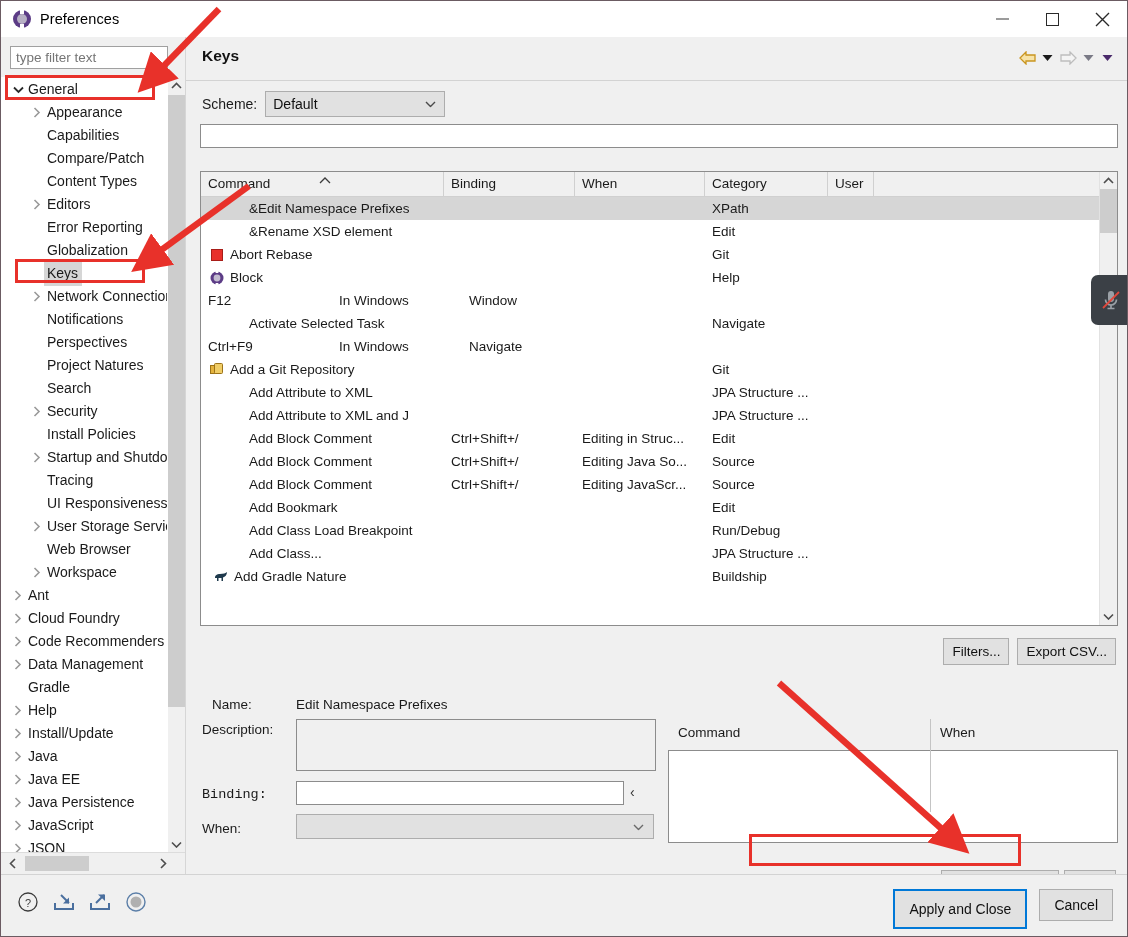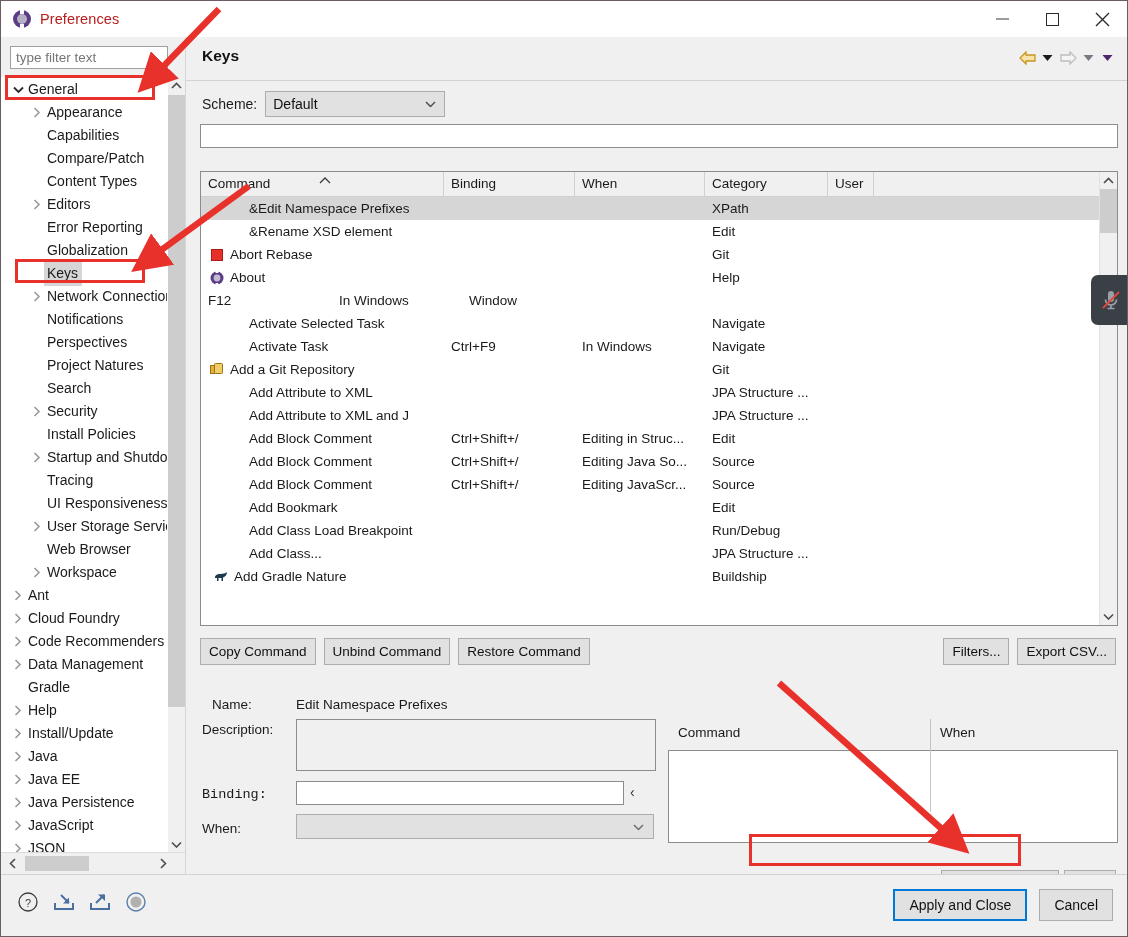--- a/index.html
+++ b/index.html
@@ -50,21 +50,21 @@
   .title-icon .notch {
     position: absolute; left: 7px; top: -1px;
     width: 4px; height: 5px; background: #ffffff;
   }
   .title-icon .notch2 {
     position: absolute; left: 7px; bottom: -1px;
     width: 4px; height: 5px; background: #ffffff;
   }
   .title-text {
     font-size: 14.5px;
-    color: #b91c1c;
+    color: #000000;
     letter-spacing: 0.1px;
   }
   .win-buttons {
     position: absolute; right: 0; top: 0;
     height: 36px; display: flex;
   }
   .win-btn {
     width: 50px; height: 36px;
     display: flex; align-items: center; justify-content: center;
     color: #2a2a2a;
@@ -433,21 +433,21 @@
     display: flex; align-items: center; gap: 10px;
   }
   .ficon { width: 26px; height: 26px; display: flex; align-items: center; justify-content: center; }
   .footer-buttons {
     position: absolute;
     right: 14px; top: 14px;
     display: flex; gap: 12px;
   }
   .btn.primary {
     border: 2px solid #0078d7;
-    height: 32px;
+    height: 40px;
     padding: 0 14px;
     font-size: 14px;
   }
   .btn.plain-lg {
     height: 32px; padding: 0 14px; font-size: 14px;
     border: 1px solid #adadad;
   }
 
   
   .mic-badge {
@@ -906,21 +906,21 @@
           <div class="trow">
             <div class="td cmd" style="width: 243px;">
               <span class="cmd-icon">
                 <svg width="14" height="14" viewBox="0 0 14 14">
                   <circle cx="7" cy="7" r="6.5" fill="#5c3c86"></circle>
                   <circle cx="7" cy="7" r="3.4" fill="#c3bcd0"></circle>
                   <rect x="5.6" y="0" width="2.8" height="2" fill="#ffffff"></rect>
                   <rect x="5.6" y="12" width="2.8" height="2" fill="#ffffff"></rect>
                 </svg>
               </span>
-              <span class="cmd-text">About</span>
+              <span class="cmd-text">Block</span>
             </div>
             <div class="td" style="width: 131px;"></div>
             <div class="td" style="width: 130px;"></div>
             <div class="td" style="width: 123px;">Help</div>
             <div class="td" style="width: 46px;"></div>
             <div class="td" style="width: 227px;"></div>
           </div>
           <div class="trow">
             <div class="td" style="width: 131px;">F12</div>
             <div class="td" style="width: 130px;">In Windows</div>
@@ -933,24 +933,20 @@
               <span class="cmd-icon none"></span>
               <span class="cmd-text">Activate Selected Task</span>
             </div>
             <div class="td" style="width: 131px;"></div>
             <div class="td" style="width: 130px;"></div>
             <div class="td" style="width: 123px;">Navigate</div>
             <div class="td" style="width: 46px;"></div>
             <div class="td" style="width: 227px;"></div>
           </div>
           <div class="trow">
-            <div class="td cmd indent" style="width: 243px;">
-              <span class="cmd-icon none"></span>
-              <span class="cmd-text">Activate Task</span>
-            </div>
             <div class="td" style="width: 131px;">Ctrl+F9</div>
             <div class="td" style="width: 130px;">In Windows</div>
             <div class="td" style="width: 123px;">Navigate</div>
             <div class="td" style="width: 46px;"></div>
             <div class="td" style="width: 227px;"></div>
           </div>
           <div class="trow">
             <div class="td cmd" style="width: 243px;">
               <span class="cmd-icon">
                 <svg width="14" height="14" viewBox="0 0 14 14">
@@ -1078,25 +1074,20 @@
         </div>
         <div class="tbl-thumb"></div>
         <div class="sb-arrow bottom">
           <svg width="11" height="7" viewBox="0 0 11 7">
               <path d="M1 1.5 L5.5 6 L10 1.5" stroke="#4d4d4d" stroke-width="1.6" fill="none"></path>
             </svg>
         </div>
       </div>
     </div>
 
-    <div class="btnrow">
-      <div class="btn">Copy Command</div>
-      <div class="btn">Unbind Command</div>
-      <div class="btn">Restore Command</div>
-    </div>
     <div class="btnrow-right">
       <div class="btn">Filters...</div>
       <div class="btn">Export CSV...</div>
     </div>
 
     <div class="lbl name-label">Name:</div>
     <div class="lbl name-value">Edit Namespace Prefixes</div>
 
     <div class="lbl desc-label">Description:</div>
     <div class="desc-box"></div>

